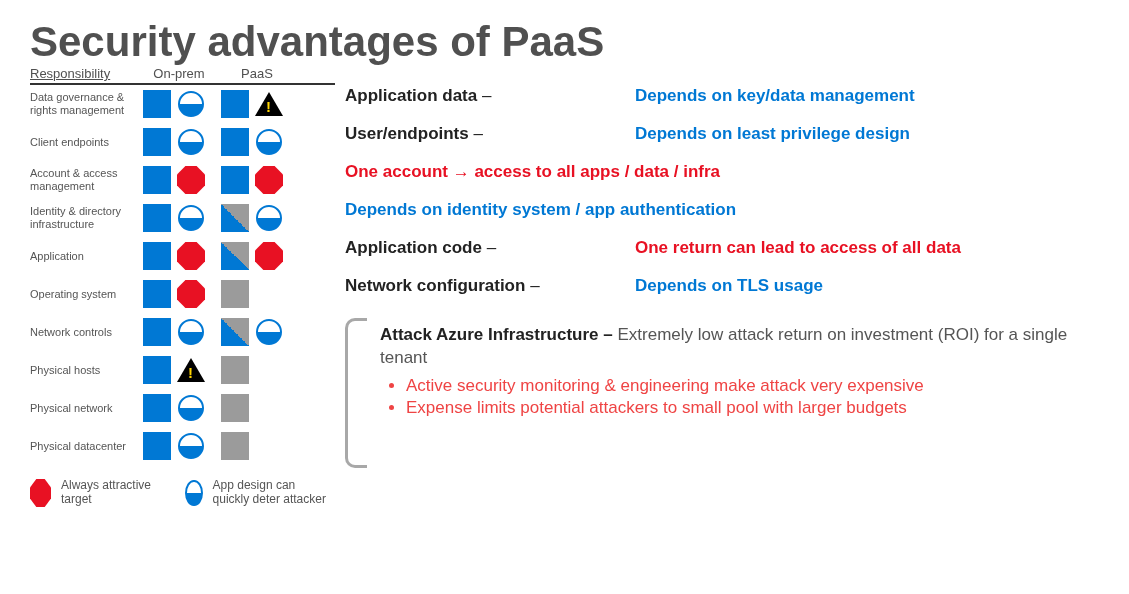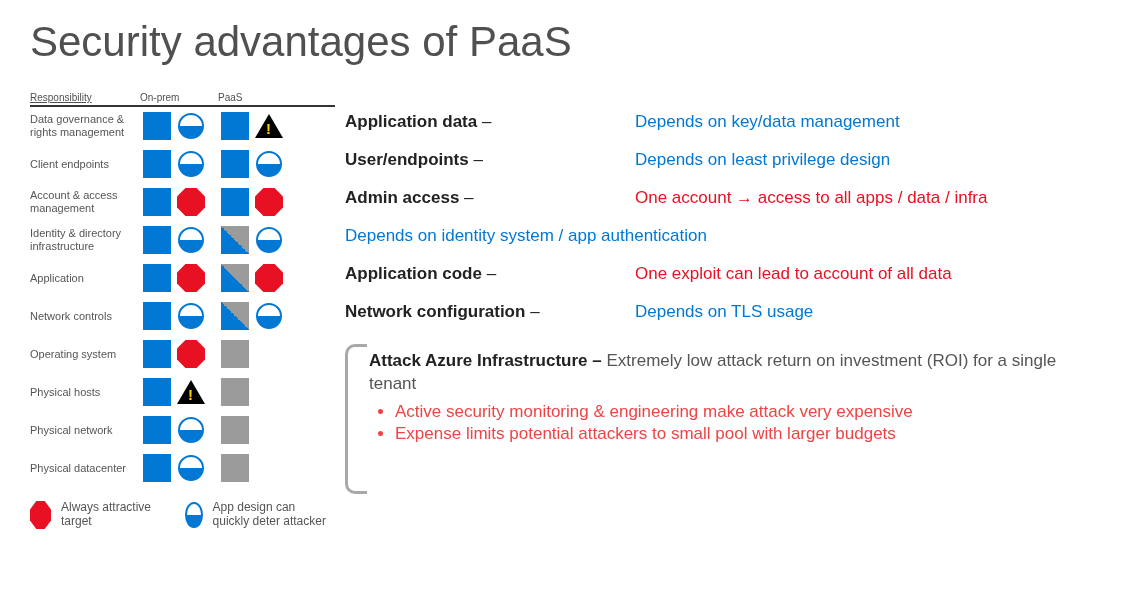--- a/index.html
+++ b/index.html
@@ -1,40 +1,40 @@
 <!DOCTYPE html>
 <html><head>
 <meta charset="utf-8">
 <style>
   * { box-sizing: border-box; margin: 0; padding: 0; }
   body { font-family: "Segoe UI", Arial, sans-serif; background: #fff; width: 1129px; height: 594px; padding: 18px 30px; color: #505050; }
-  h1 { font-weight: 400; font-size: 42px; color: #505050; margin-bottom: 26px; }
+  h1 { font-weight: 700; font-size: 42px; color: #505050; }
   .content { display: flex; gap: 10px; }
   .tablewrap { flex: 0 0 305px; }
-  .colheads { display: grid; grid-template-columns: 110px 78px 78px; align-items: end; font-size: 10px; color:#505050; border-bottom: 2px solid #333; padding-bottom: 2px; margin-left: 0; }
+  .colheads { display: grid; grid-template-columns: 110px 78px 78px; align-items: end; font-size: 13px; color:#505050; border-bottom: 2px solid #333; padding-bottom: 2px; margin-left: 0; }
   .colheads span:first-child { text-decoration: underline; }
-  .colheads span:nth-child(2), .colheads span:nth-child(3){ }
+  .colheads span:nth-child(2), .colheads span:nth-child(3){ text-align: center; }
   .trow { display: grid; grid-template-columns: 110px 34px 34px 10px 34px 34px; align-items: center; height: 38px; }
   .trow .lbl { font-size: 11px; color:#555; line-height: 1.15; padding-right: 4px; }
   .cell { display:flex; align-items:center; justify-content:center; height: 34px; }
   .sq { width: 28px; height: 28px; background:#0078D4; }
   .grey { background:#9b9b9b; }
   .tri-blue-grey { background: linear-gradient(to top right, #0078D4 0 50%, #9b9b9b 50% 100%); }
   .octa { width:28px; height:28px; background:#e81123; clip-path: polygon(30% 0,70% 0,100% 30%,100% 70%,70% 100%,30% 100%,0 70%,0 30%); }
   .halfcirc { width:26px; height:26px; border-radius:50%; border:2.5px solid #0078D4; background: linear-gradient(to bottom, #fff 0 50%, #0078D4 50% 100%); }
   .warn { width:0; height:0; border-left:14px solid transparent; border-right:14px solid transparent; border-bottom:24px solid #000; position:relative; }
   .warn::after { content:"!"; position:absolute; left:-3px; top:6px; color:#ffd400; font-weight:bold; font-size:15px; }
   .rightcol { flex: 1; padding-top: 20px; }
   .rline { display:flex; align-items: baseline; height:38px;gap:40px; }
   .rline .head { font-weight:700; font-size:17px; color:#222; width: 250px; }
   .rline .head .dash { font-weight:400; }
-  .rline .desc { font-weight:400; font-size:17px; }
+  .rline .desc { font-weight:700; font-size:17px; }
   .blue { color:#0078D4; }
   .red { color:#e81123;text-align:center; }
-  .infra { margin-top: 10px; position: relative; padding-left: 24px; }
+  .infra { margin-top: 10px; position: relative; padding-left: 35px; }
   .brace { position:absolute; left:0; top:-6px; width:22px; height:150px; border:3px solid #a8a8a8; border-right:none; border-radius: 10px 0 0 10px; }
   .infra .itxt { color:#555; font-size:17px; line-height:1.35; }
   .infra .itxt b { color:#222; }
   .infra ul { margin-top:6px; padding-left: 26px; color:#ef4444; font-size:17px; }
   .infra ul li { margin-bottom: 2px; }
   .legend { display:flex; gap:31px; margin-top:14px; align-items:center; }
   .legend .item { display:flex; align-items:center; gap:10px; font-size:12px; color:#555; }
   .legend .item .txt { max-width: 160px; line-height:1.15; }
 </style>
 </head>
@@ -129,49 +129,49 @@
       <div></div>
       <div class="cell">
           <div class="sq tri-blue-grey"></div>
         </div>
       <div class="cell">
           <div class="octa"></div>
         </div>
     </div>
 
     <div class="trow">
+      <div class="lbl">Operating system</div>
+      <div class="cell">
+          <div class="sq"></div>
+        </div>
+      <div class="cell">
+          <div class="octa"></div>
+        </div>
+      <div></div>
+      <div class="cell">
+          <div class="sq grey"></div>
+        </div>
+      <div class="cell"></div>
+    </div>
+
+    <div class="trow">
       <div class="lbl">Network controls</div>
       <div class="cell">
           <div class="sq"></div>
         </div>
       <div class="cell">
           <div class="halfcirc"></div>
         </div>
       <div></div>
       <div class="cell">
           <div class="sq tri-blue-grey"></div>
         </div>
       <div class="cell">
           <div class="halfcirc"></div>
         </div>
-    </div>
-
-    <div class="trow">
-      <div class="lbl">Operating system</div>
-      <div class="cell">
-          <div class="sq"></div>
-        </div>
-      <div class="cell">
-          <div class="octa"></div>
-        </div>
-      <div></div>
-      <div class="cell">
-          <div class="sq grey"></div>
-        </div>
-      <div class="cell"></div>
     </div>
 
     <div class="trow">
       <div class="lbl">Physical hosts</div>
       <div class="cell">
           <div class="sq"></div>
         </div>
       <div class="cell">
           <div class="warn"></div>
         </div>
@@ -227,29 +227,28 @@
   <div class="rightcol">
     <div class="rline">
       <div class="head"><span>Application data</span><span class="dash"> –</span></div>
       <div class="desc blue">Depends on key/data management</div>
     </div>
     <div class="rline">
       <div class="head"><span>User/endpoints</span><span class="dash"> –</span></div>
       <div class="desc blue">Depends on least privilege design</div>
     </div>
     <div class="rline">
-      <div class="head"><span>Admin access</span><span class="dash"> –</span></div>
       <div class="desc red">One account → access to all apps / data / infra</div>
     </div>
     <div class="rline">
       <div class="desc blue">Depends on identity system / app authentication</div>
     </div>
     <div class="rline">
       <div class="head"><span>Application code</span><span class="dash"> –</span></div>
-      <div class="desc red">One exploit can lead to account of all data</div>
+      <div class="desc red">One return can lead to access of all data</div>
     </div>
     <div class="rline">
       <div class="head"><span>Network configuration</span><span class="dash"> –</span></div>
       <div class="desc blue">Depends on TLS usage</div>
     </div>
 
     <div class="infra">
       <div class="brace"></div>
       <div class="itxt"><b>Attack Azure Infrastructure –</b> <span>Extremely low attack return on investment (ROI) for a single tenant</span></div>
       <ul>

